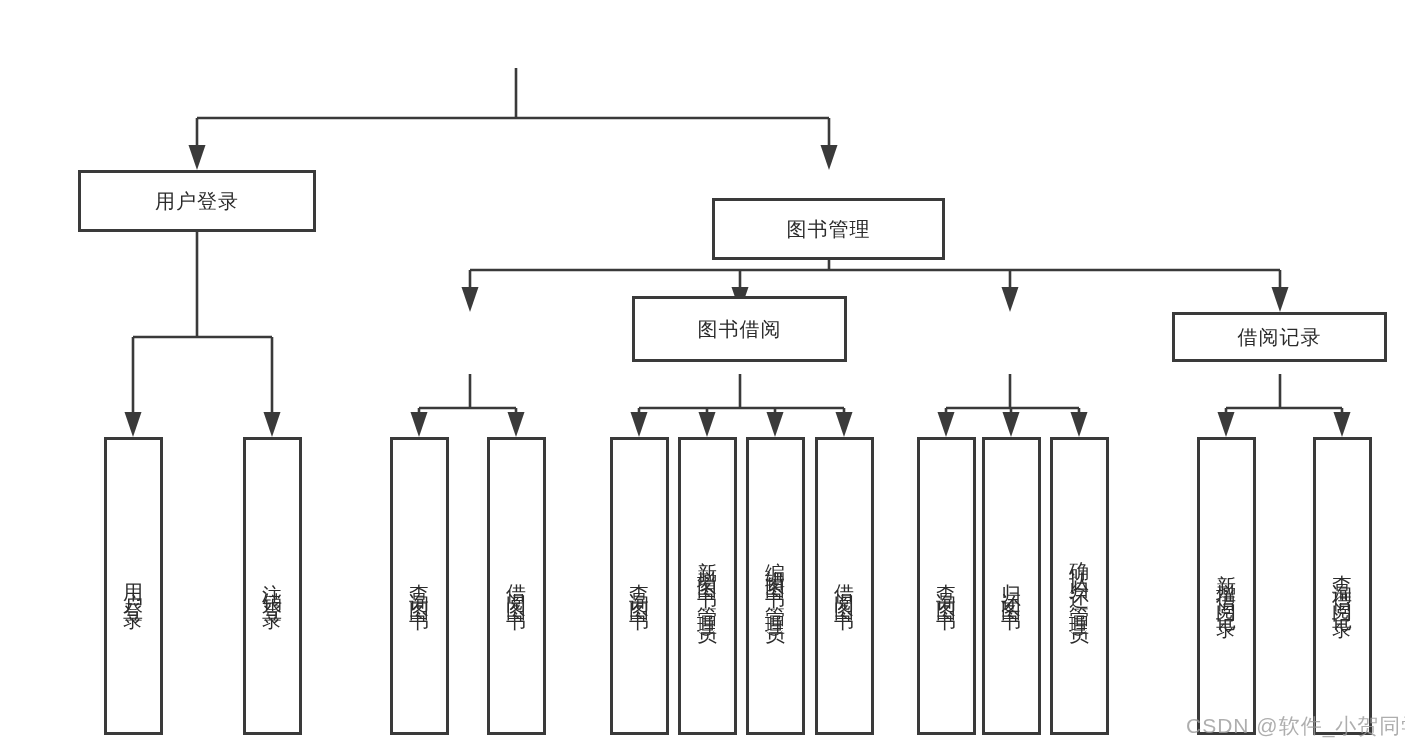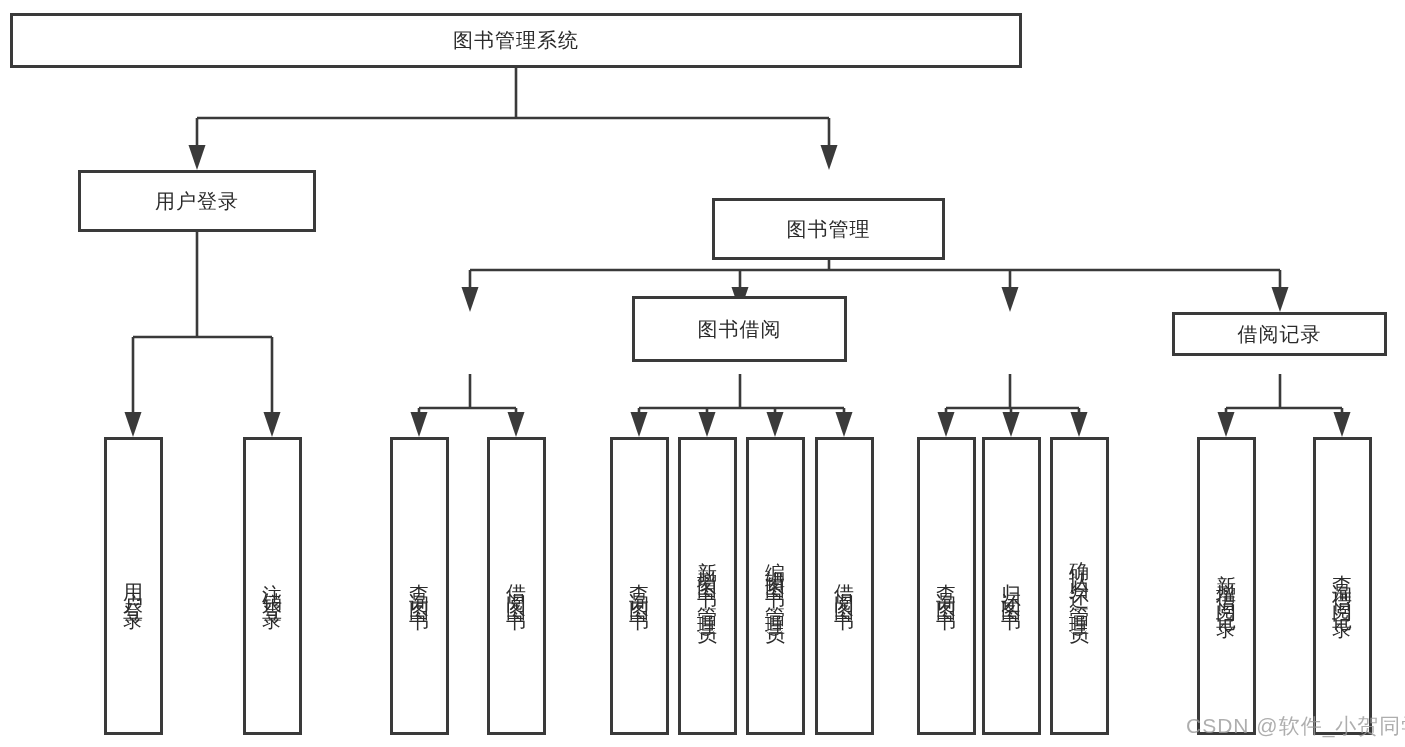--- a/index.html
+++ b/index.html
@@ -50,21 +50,21 @@
   }
   
   .root   { left: 10px;  top: 13px;  width: 1012px; height: 55px; }
   
   .n-user { left: 78px;  top: 170px; width: 238px;  height: 62px; }
   .n-mgmt { left: 712px; top: 170px; width: 233px;  height: 62px; margin-top: 28px; }
   
   .s-rec     { left: 362px;  top: 312px; width: 215px; height: 62px; }
   .s-borrow  { left: 632px;  top: 296px; width: 215px; height: 66px; }
   .s-current { left: 902px;  top: 312px; width: 215px; height: 62px; }
-  .s-records { left: 1172px; top: 312px; width: 215px; height: 44px; }
+  .s-records { left: 1172px; top: 312px; width: 215px; height: 50px; }
   
   .l-1a { left: 104px; }
   .l-1b { left: 243px; }
   .l-2a { left: 390px; }
   .l-2b { left: 487px; }
   .l-3a { left: 610px; }
   .l-3b { left: 678px; }
   .l-3c { left: 746px; }
   .l-3d { left: 815px; }
   .l-4a { left: 917px; }
@@ -160,23 +160,20 @@
     <g>
       <line x1="1280" y1="374" x2="1280" y2="408"></line>
       <line x1="1226" y1="408" x2="1342" y2="408"></line>
       <line x1="1226" y1="408" x2="1226" y2="417"></line>
       <polygon points="1226,437 1217.5,412 1234.5,412"></polygon>
       <line x1="1342" y1="408" x2="1342" y2="417"></line>
       <polygon points="1342,437 1333.5,412 1350.5,412"></polygon>
     </g>
   </svg>
 
-  <div class="box root">
-    <span>图书管理系统</span>
-  </div>
 
   <div class="box n-user">
     <span>用户登录</span>
   </div>
   <div class="box n-mgmt">
     <span>图书管理</span>
   </div>
 
   <div class="box s-borrow">
     <span>图书借阅</span>

